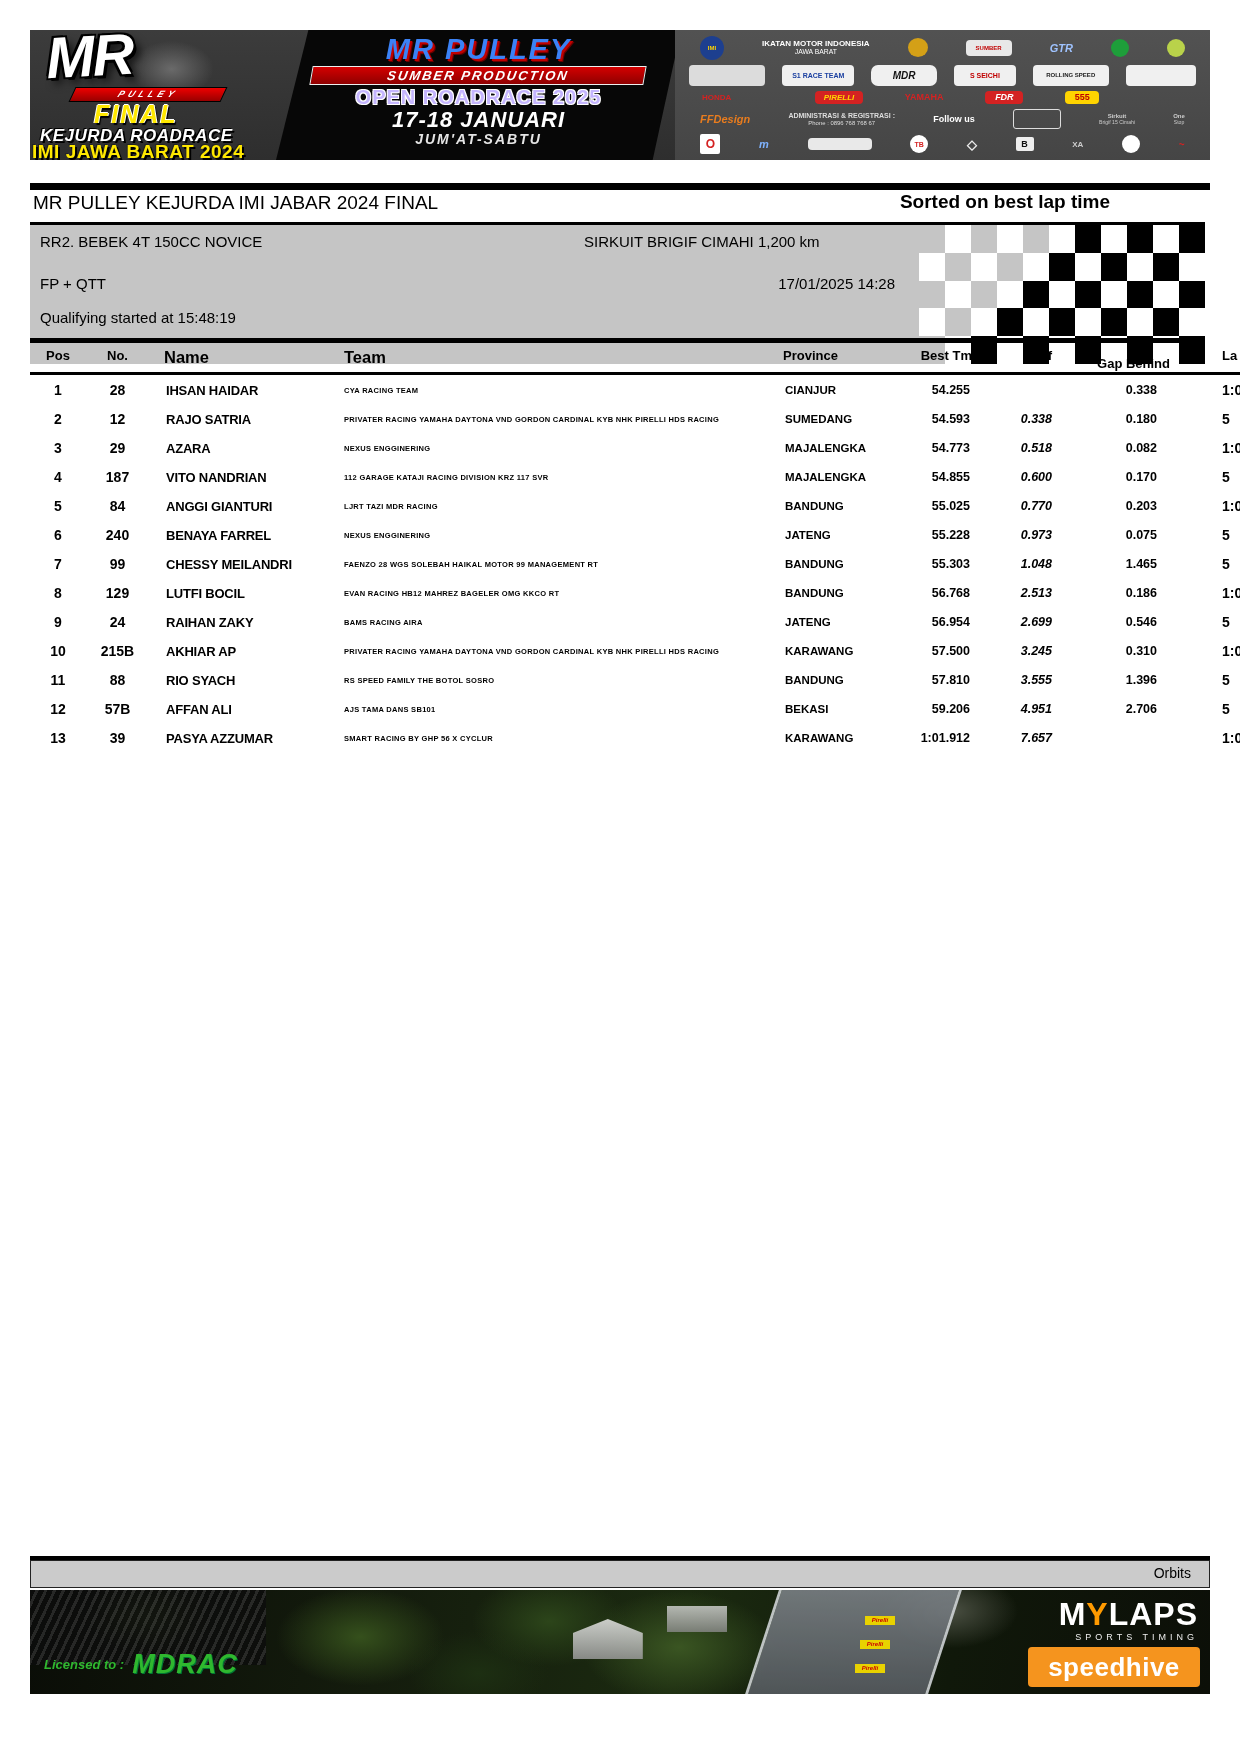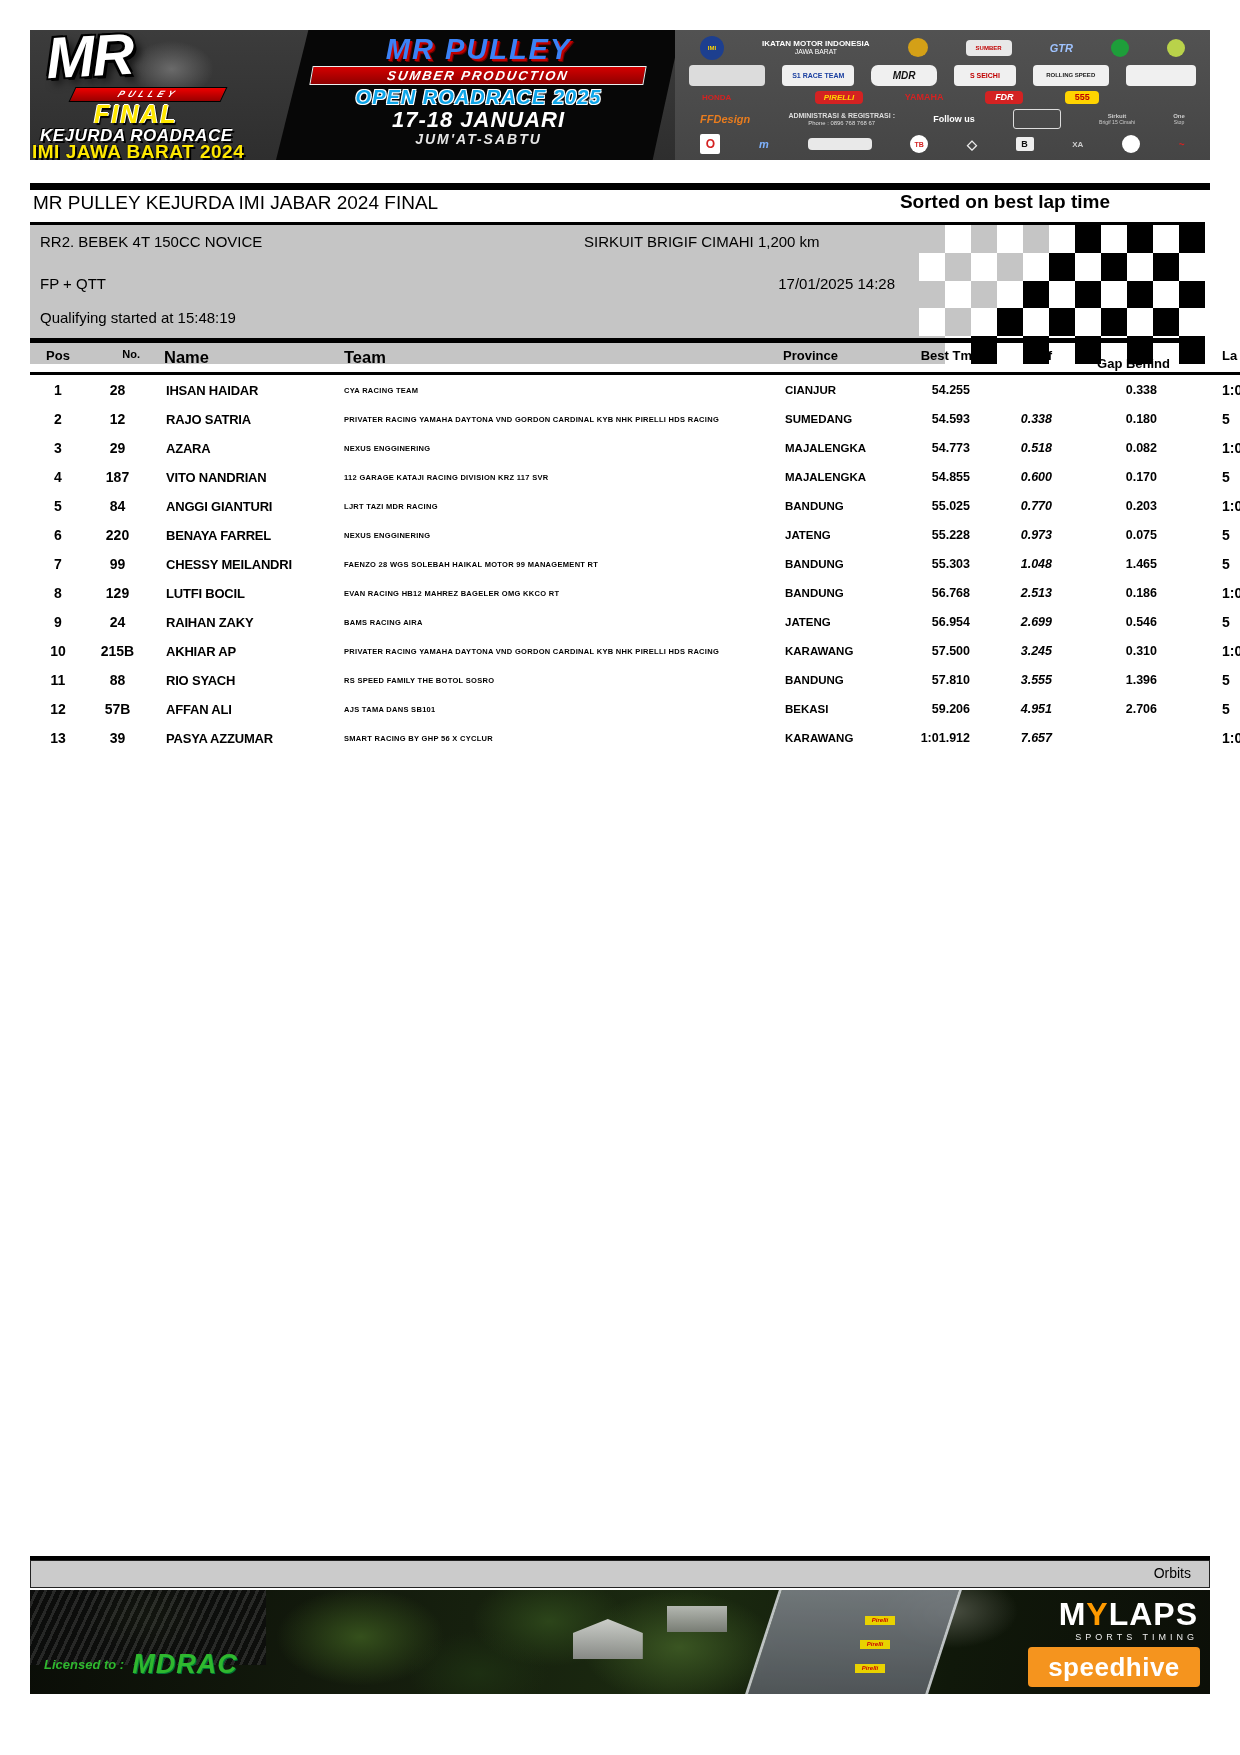--- a/index.html
+++ b/index.html
@@ -26,21 +26,21 @@
     letter-spacing:.5px;text-shadow:2px 2px 0 #000,-1px -1px 0 #000;}
   .imijabar{position:absolute;left:2px;top:111px;font-size:19px;font-weight:900;color:#ffe800;
     letter-spacing:.5px;text-shadow:2px 2px 0 #000,-1px -1px 0 #222;}
   .b-mid{position:relative;width:385px;height:100%;flex:none;}
   .mp{position:absolute;left:-14px;right:-6px;top:0;bottom:0;background:#070707;
     clip-path:polygon(8% 0,100% 0,93% 100%,0% 100%);text-align:center;padding-top:3px;box-sizing:border-box;}
   .mp-title{font-size:29px;font-style:italic;font-weight:900;color:#3b82f6;letter-spacing:2px;
     text-shadow:2px 2px 0 #c00000,3px 3px 0 #600;}
   .mp-red{margin:0 auto 1px;width:82%;background:linear-gradient(#d40000,#8f0000);border:1px solid #eee;
     transform:skewX(-10deg);font-size:13px;font-weight:900;font-style:italic;color:#fff;letter-spacing:2px;padding:1px 0;}
-  .mp-open{font-size:20px;font-weight:900;font-style:italic;color:#0ea5e9;letter-spacing:1px;
+  .mp-open{font-size:20px;font-weight:900;color:#c4b5fd;letter-spacing:1px;
     text-shadow:-1px -1px 0 #fff,1px -1px 0 #fff,-1px 1px 0 #fff,1px 1px 0 #fff;}
   .mp-date{font-size:22px;font-weight:900;font-style:italic;color:#fff;letter-spacing:1px;line-height:1.0;}
   .mp-day{font-size:14px;font-weight:800;font-style:italic;color:#e5e5e5;letter-spacing:2px;}
   .b-right{position:relative;flex:1;height:100%;background:linear-gradient(#525252,#454545);
     display:flex;flex-direction:column;justify-content:space-around;padding:3px 6px;box-sizing:border-box;}
   .logo-row{display:flex;align-items:center;justify-content:space-around;}
   .lg{display:inline-flex;align-items:center;justify-content:center;font-weight:bold;white-space:nowrap;
     font-family:"Liberation Sans",sans-serif;}
   .lg.circle{border-radius:50%;}
   .lg.chip{border-radius:4px;}
@@ -64,21 +64,21 @@
   .panel .p-qual{position:absolute;left:10px;top:84px;font-size:15px;}
   .checker{position:absolute;right:0;top:0;width:286px;height:100%;display:flex;flex-direction:column;}
   .ck-row{flex:1;display:flex;}
   .ck{width:26px;height:100%;}
   .panel-bottom{position:absolute;left:30px;top:338px;width:1175px;height:5px;background:#000;}
 
   
   .thead{position:absolute;left:0;top:348px;width:1240px;height:24px;font-weight:bold;}
   .thead div{position:absolute;white-space:nowrap;}
   .h-pos{left:40px;width:36px;text-align:center;font-size:13px;}
-  .h-no{left:95px;width:45px;text-align:right;font-size:11px;}
+  .h-no{left:95px;width:45px;text-align:center;font-size:13px;}
   .h-name{left:164px;font-size:16.5px;}
   .h-team{left:344px;font-size:16.5px;}
   .h-prov{left:783px;font-size:13px;}
   .h-best{left:872px;width:100px;text-align:right;font-size:13px;}
   .h-diff{left:960px;width:92px;text-align:right;font-size:13px;}
   .h-gap{left:1060px;width:110px;text-align:right;font-size:13px;margin-top:8px;}
   .h-last{left:1222px;width:18px;overflow:hidden;font-size:13px;}
   .head-rule{position:absolute;left:30px;top:372px;width:1210px;height:3px;background:#000;}
   .tbody{position:absolute;left:0;top:376px;width:1240px;}
   .row{position:relative;height:29px;}
@@ -358,21 +358,21 @@
         <div class="c-name">ANGGI GIANTURI</div>
         <div class="c-team">LJRT TAZI MDR RACING</div>
         <div class="c-prov">BANDUNG</div>
         <div class="c-best">55.025</div>
         <div class="c-diff">0.770</div>
         <div class="c-gap">0.203</div>
         <div class="c-last">1:0</div>
       </div>
       <div class="row">
         <div class="c-pos">6</div>
-        <div class="c-no">220</div>
+        <div class="c-no">240</div>
         <div class="c-name">BENAYA FARREL</div>
         <div class="c-team">NEXUS ENGGINERING</div>
         <div class="c-prov">JATENG</div>
         <div class="c-best">55.228</div>
         <div class="c-diff">0.973</div>
         <div class="c-gap">0.075</div>
         <div class="c-last">5</div>
       </div>
       <div class="row">
         <div class="c-pos">7</div>

